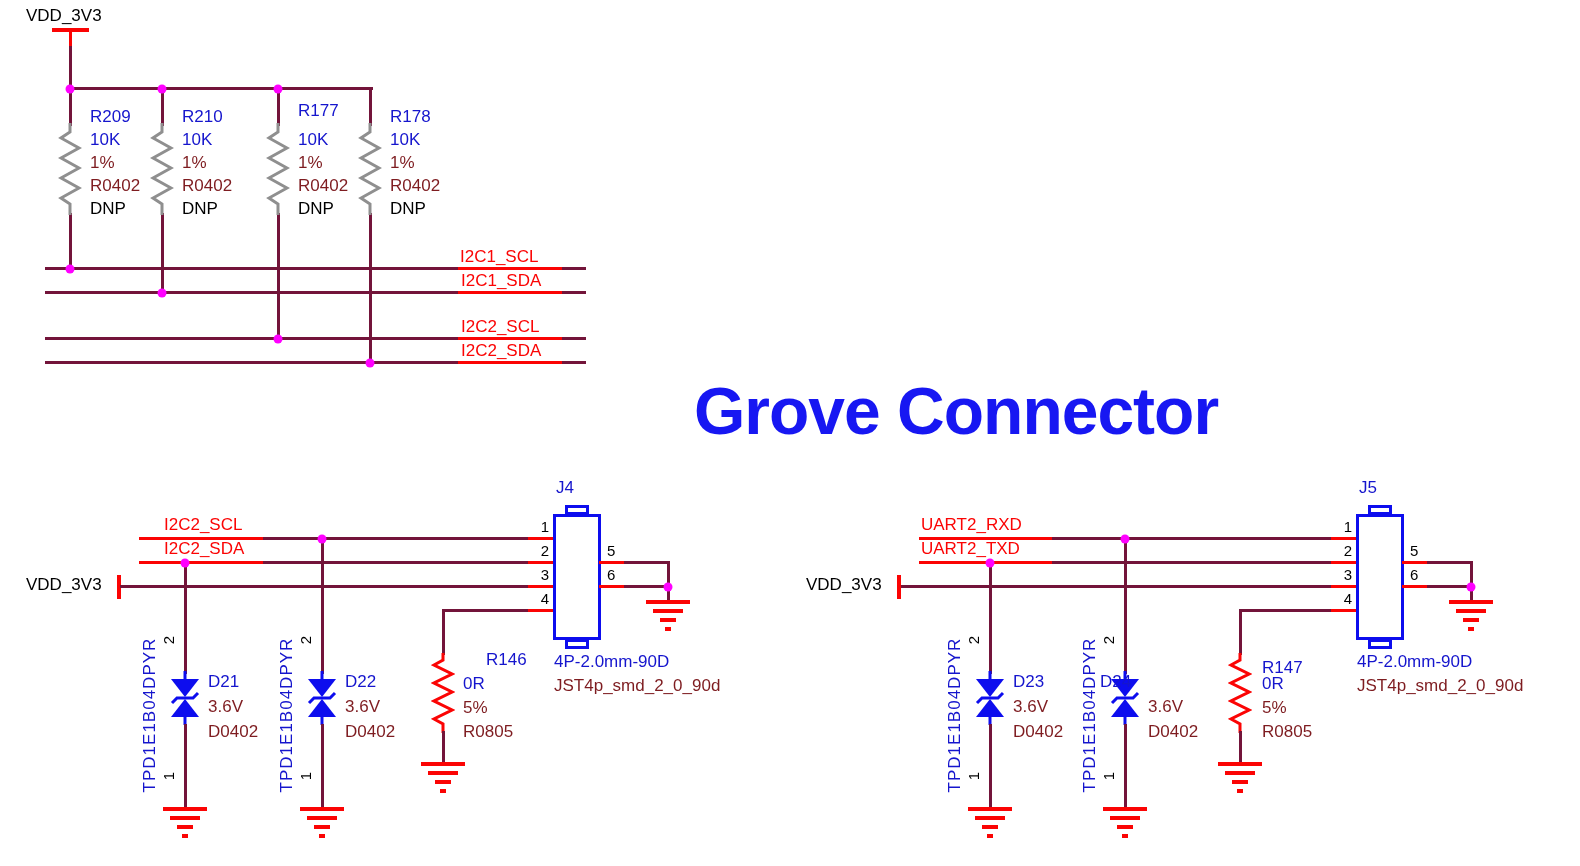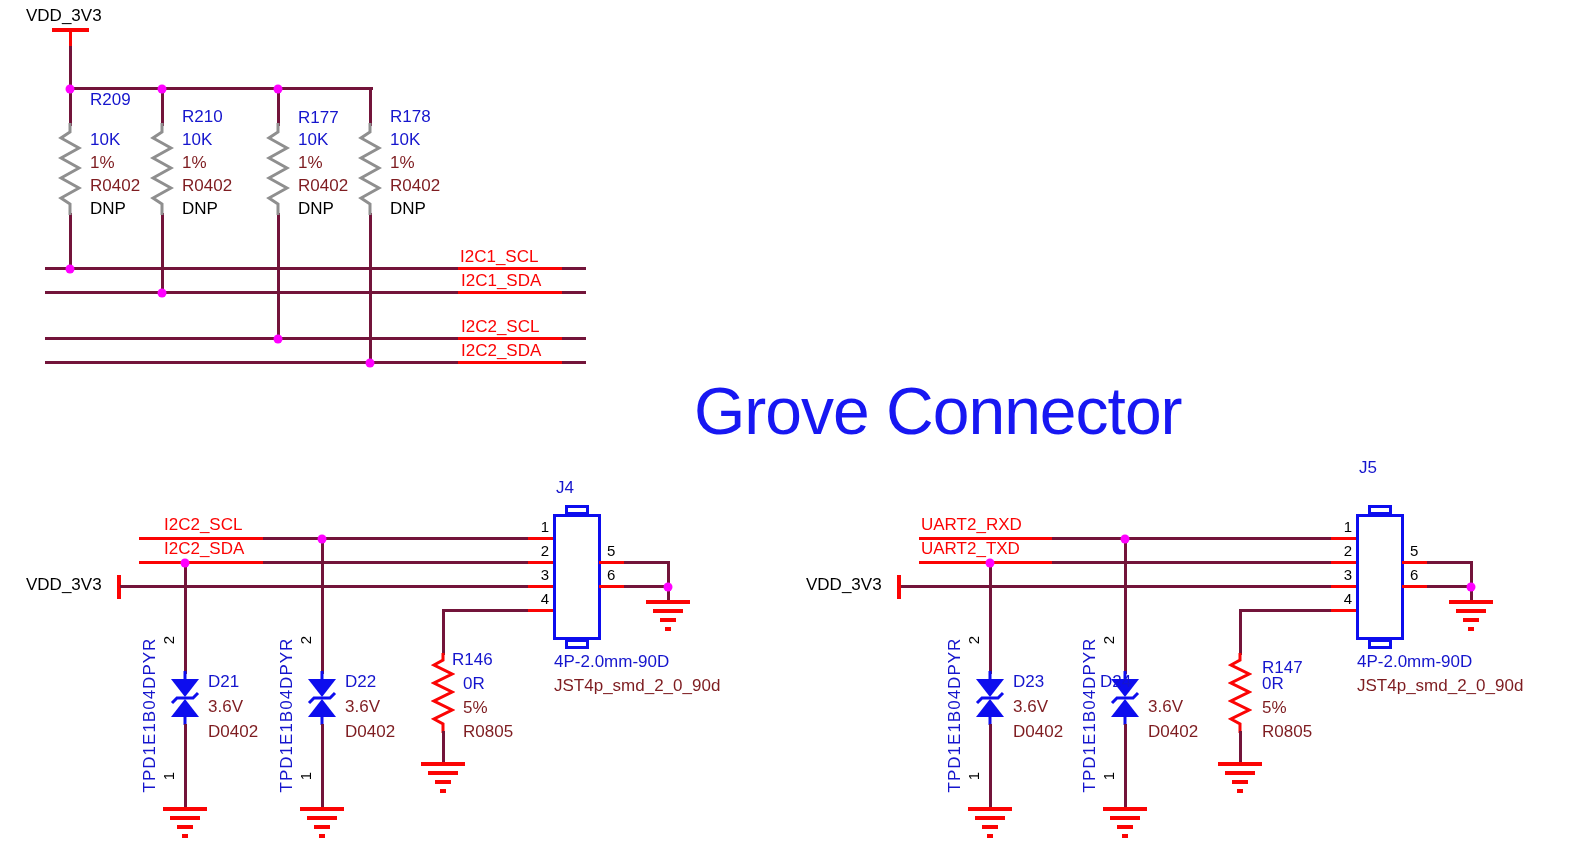--- a/index.html
+++ b/index.html
@@ -13,21 +13,21 @@
   .dot{position:absolute;width:9px;height:9px;border-radius:50%;background:#ff00ff;
        transform:translate(-50%,-50%);}
   .t{position:absolute;font-size:17px;line-height:19px;white-space:nowrap;color:#000;}
   .blue{color:#1515cd;}
   .maroon{color:#7e1c20;}
   .redtx{color:#fb0404;}
   .pin{font-size:15px;line-height:16px;}
   .rot{transform:rotate(-90deg);}
   .partlbl{position:absolute;width:180px;height:18px;line-height:18px;text-align:center;
            font-size:17px;letter-spacing:1px;white-space:nowrap;transform:rotate(-90deg);}
-  .title{position:absolute;font-weight:normal;font-size:66px;line-height:70px;
+  .title{position:absolute;font-weight:bold;font-size:66px;line-height:70px;
          color:#1717f2;letter-spacing:-1px;white-space:nowrap;}
   .connbody{position:absolute;border:3px solid #0d0dee;background:#fff;}
   .conntab{position:absolute;border:3px solid #0d0dee;background:#fff;}
   .vbar{position:absolute;width:4px;height:24px;background:#fb0404;}
 </style>
 </head>
 <body>
 
 <div class="canvas">
 
@@ -54,33 +54,33 @@
   <svg class="abs" style="left:150px;top:123px" width="24" height="92">
       <polyline points="12,0 12,9 3,15 21,25 3,35 21,45 3,55 21,65 3,75 12,81 12,92" fill="none" stroke="#8f8f8f" stroke-width="3"></polyline>
     </svg>
   <svg class="abs" style="left:266px;top:123px" width="24" height="92">
       <polyline points="12,0 12,9 3,15 21,25 3,35 21,45 3,55 21,65 3,75 12,81 12,92" fill="none" stroke="#8f8f8f" stroke-width="3"></polyline>
     </svg>
   <svg class="abs" style="left:358px;top:123px" width="24" height="92">
       <polyline points="12,0 12,9 3,15 21,25 3,35 21,45 3,55 21,65 3,75 12,81 12,92" fill="none" stroke="#8f8f8f" stroke-width="3"></polyline>
     </svg>
 
-  <div class="t blue" style="left:90px;top:90px">R209</div>
+  <div class="t blue" style="left:90px;top:107px">R209</div>
   <div class="t blue" style="left:90px;top:130px">10K</div>
   <div class="t maroon" style="left:90px;top:153px">1%</div>
   <div class="t maroon" style="left:90px;top:176px">R0402</div>
   <div class="t" style="left:90px;top:199px">DNP</div>
 
   <div class="t blue" style="left:182px;top:107px">R210</div>
   <div class="t blue" style="left:182px;top:130px">10K</div>
   <div class="t maroon" style="left:182px;top:153px">1%</div>
   <div class="t maroon" style="left:182px;top:176px">R0402</div>
   <div class="t" style="left:182px;top:199px">DNP</div>
 
-  <div class="t blue" style="left:298px;top:108px">R177</div>
+  <div class="t blue" style="left:298px;top:101px">R177</div>
   <div class="t blue" style="left:298px;top:130px">10K</div>
   <div class="t maroon" style="left:298px;top:153px">1%</div>
   <div class="t maroon" style="left:298px;top:176px">R0402</div>
   <div class="t" style="left:298px;top:199px">DNP</div>
 
   <div class="t blue" style="left:390px;top:107px">R178</div>
   <div class="t blue" style="left:390px;top:130px">10K</div>
   <div class="t maroon" style="left:390px;top:153px">1%</div>
   <div class="t maroon" style="left:390px;top:176px">R0402</div>
   <div class="t" style="left:390px;top:199px">DNP</div>
@@ -196,21 +196,21 @@
   <svg class="abs" style="left:431px;top:653px" width="24" height="80">
       <polyline points="12,0 12,7 3,12 21,21 3,30 21,39 3,48 21,57 3,66 12,71 12,80" fill="none" stroke="#fb0404" stroke-width="3"></polyline>
     </svg>
   <div class="v" style="left:442px;top:731px;height:34px"></div>
   <svg class="abs" style="left:419px;top:761px" width="48" height="38">
     <line x1="2" y1="3" x2="46" y2="3" stroke="#fb0404" stroke-width="4"></line>
     <line x1="9" y1="12" x2="39" y2="12" stroke="#fb0404" stroke-width="4"></line>
     <line x1="16" y1="21" x2="32" y2="21" stroke="#fb0404" stroke-width="4"></line>
     <line x1="21" y1="30" x2="27" y2="30" stroke="#fb0404" stroke-width="4"></line>
   </svg>
-  <div class="t blue" style="left:452px;top:650px">R146</div>
+  <div class="t blue" style="left:486px;top:650px">R146</div>
   <div class="t blue" style="left:463px;top:674px">0R</div>
   <div class="t maroon" style="left:463px;top:698px">5%</div>
   <div class="t maroon" style="left:463px;top:722px">R0805</div>
 
   <div class="dot" style="left:322px;top:539px"></div>
   <div class="dot" style="left:185px;top:563px"></div>
   <div class="dot" style="left:668px;top:587px"></div>
 
   <div class="t redtx" style="left:921px;top:515px">UART2_RXD</div>
   <div class="t redtx" style="left:921px;top:539px">UART2_TXD</div>
@@ -221,21 +221,21 @@
   <div class="h red" style="left:919px;top:537px;width:133px"></div>
   <div class="h red" style="left:1331px;top:537px;width:27px"></div>
   <div class="h" style="left:919px;top:561px;width:439px"></div>
   <div class="h red" style="left:919px;top:561px;width:133px"></div>
   <div class="h red" style="left:1331px;top:561px;width:27px"></div>
   <div class="h" style="left:901px;top:585px;width:457px"></div>
   <div class="h red" style="left:1331px;top:585px;width:27px"></div>
   <div class="h" style="left:1239px;top:609px;width:119px"></div>
   <div class="h red" style="left:1331px;top:609px;width:27px"></div>
 
-  <div class="t blue" style="left:1359px;top:458px">J5</div>
+  <div class="t blue" style="left:1359px;top:478px">J5</div>
   <div class="conntab" style="left:1368px;top:505px;width:18px;height:4px"></div>
   <div class="conntab" style="left:1368px;top:639px;width:18px;height:4px"></div>
   <div class="connbody" style="left:1356px;top:514px;width:42px;height:120px"></div>
   <div class="t pin" style="left:1334px;top:519px;width:18px;text-align:right">1</div>
   <div class="t pin" style="left:1334px;top:543px;width:18px;text-align:right">2</div>
   <div class="t pin" style="left:1334px;top:567px;width:18px;text-align:right">3</div>
   <div class="t pin" style="left:1334px;top:591px;width:18px;text-align:right">4</div>
   <div class="t pin" style="left:1410px;top:543px">5</div>
   <div class="t pin" style="left:1410px;top:567px">6</div>
   <div class="t blue" style="left:1357px;top:652px">4P-2.0mm-90D</div>

